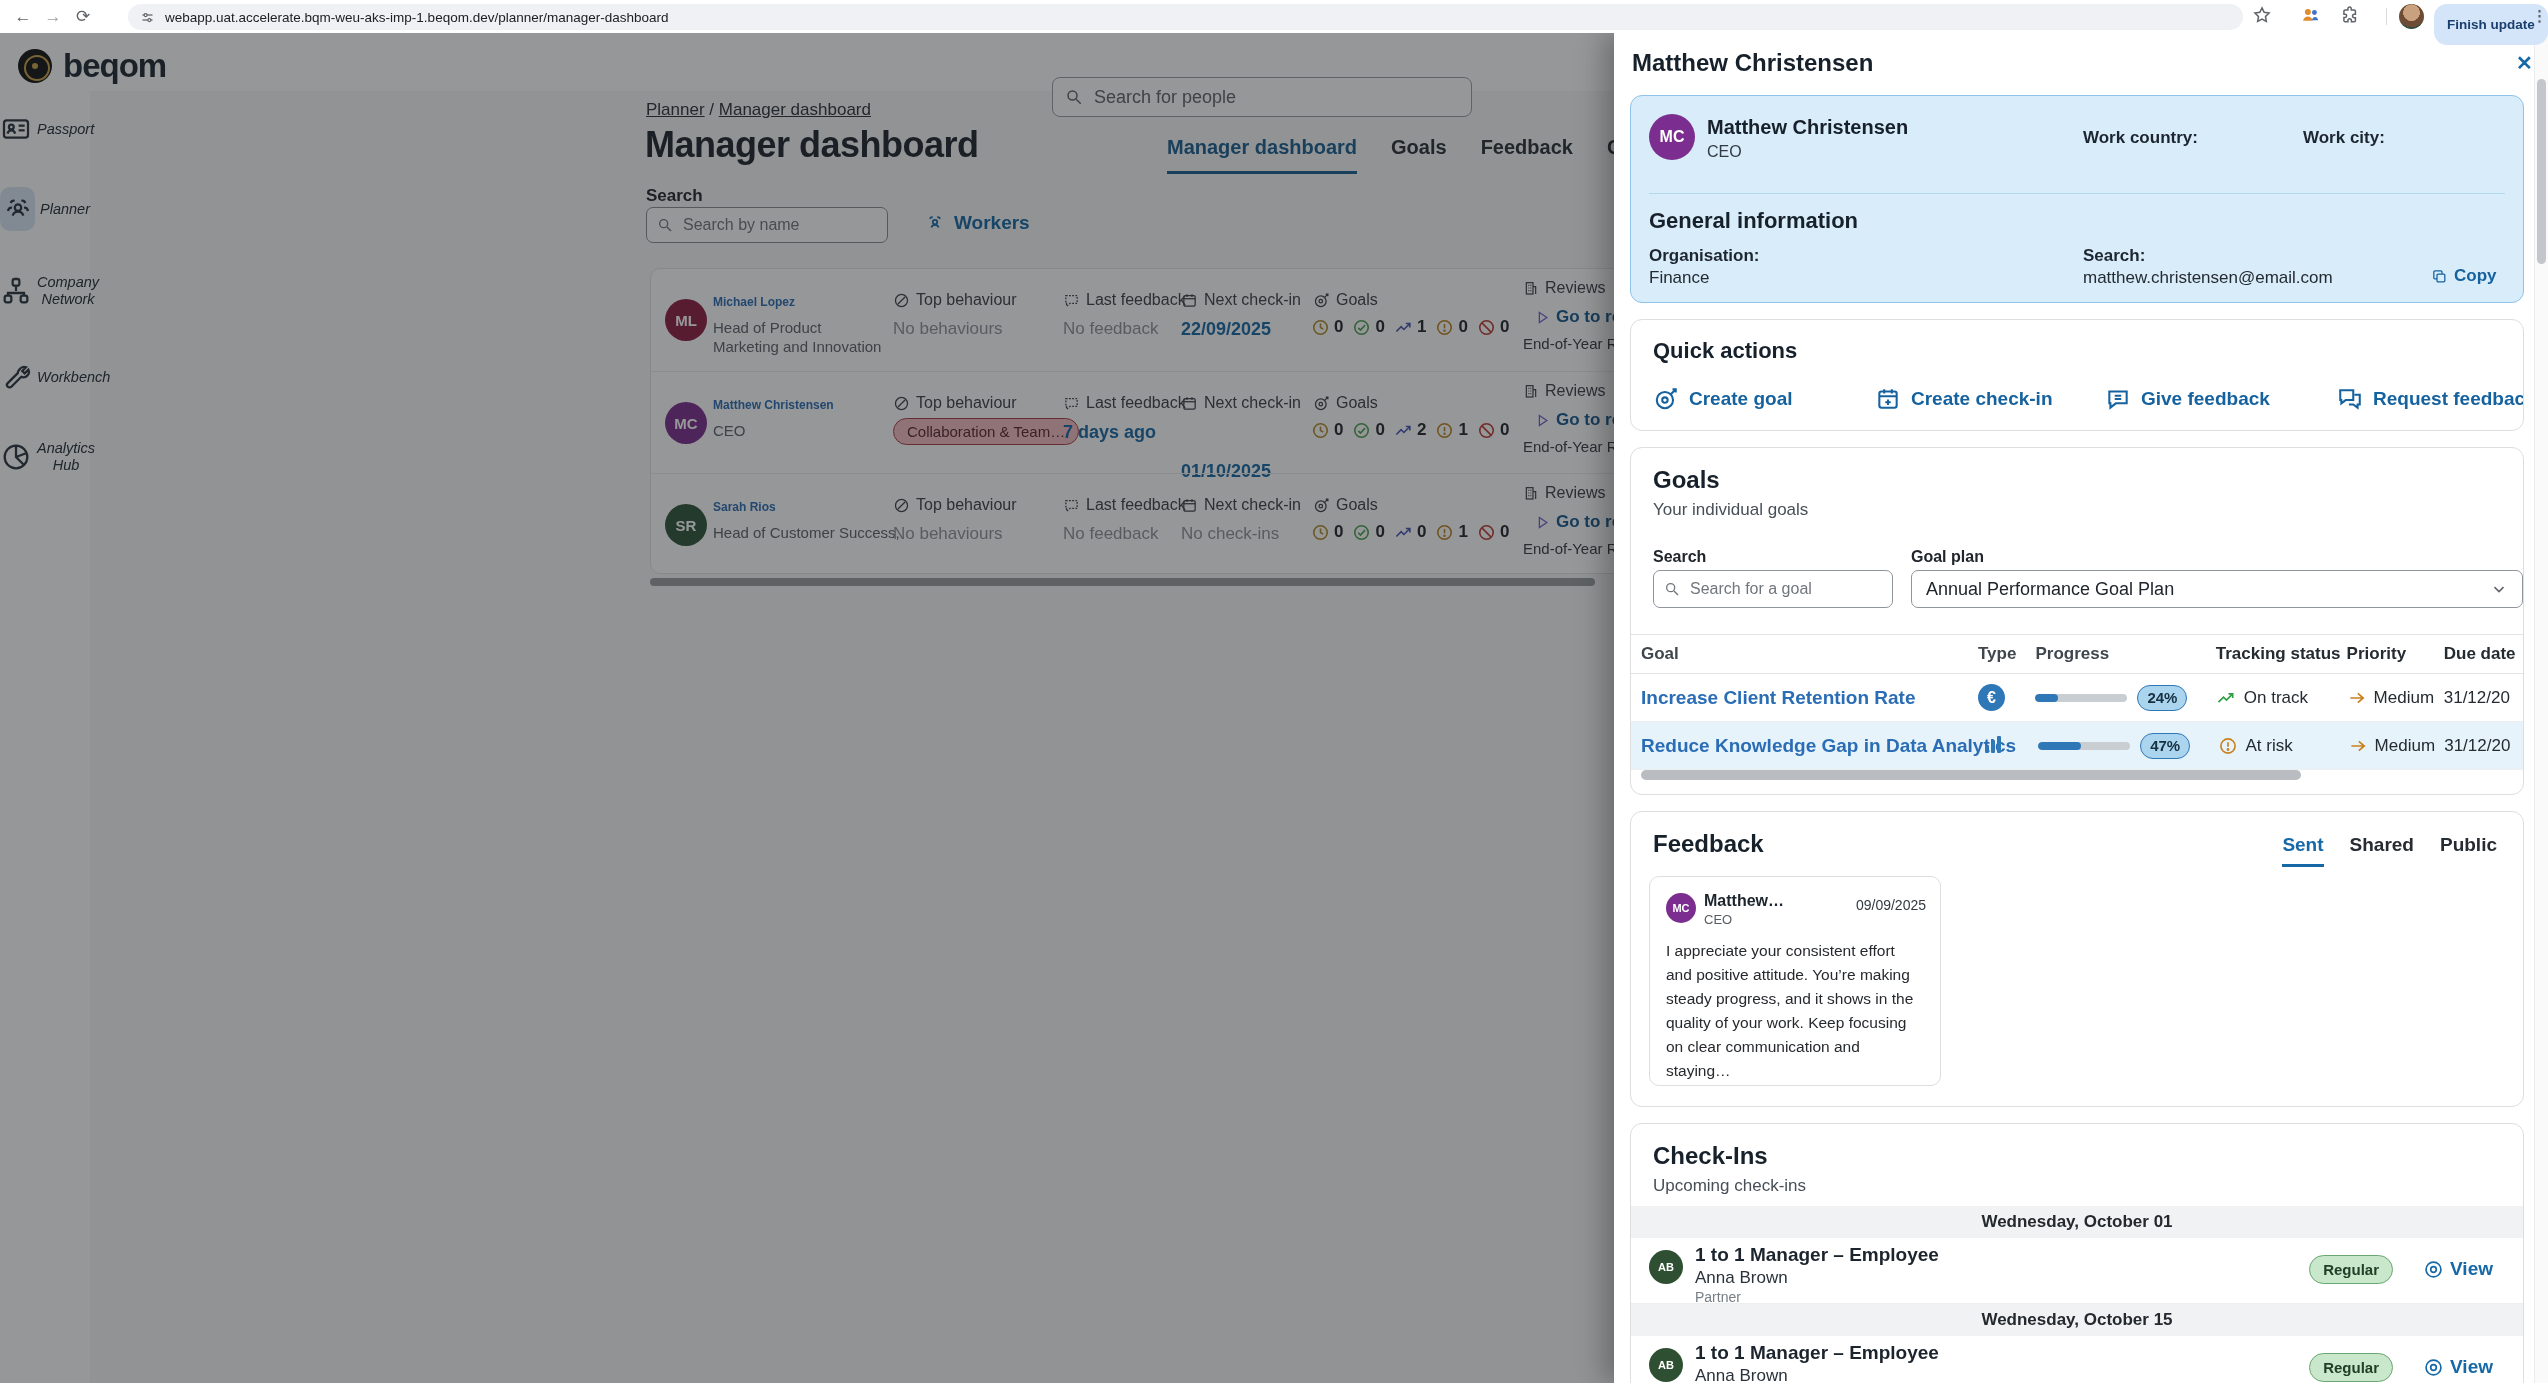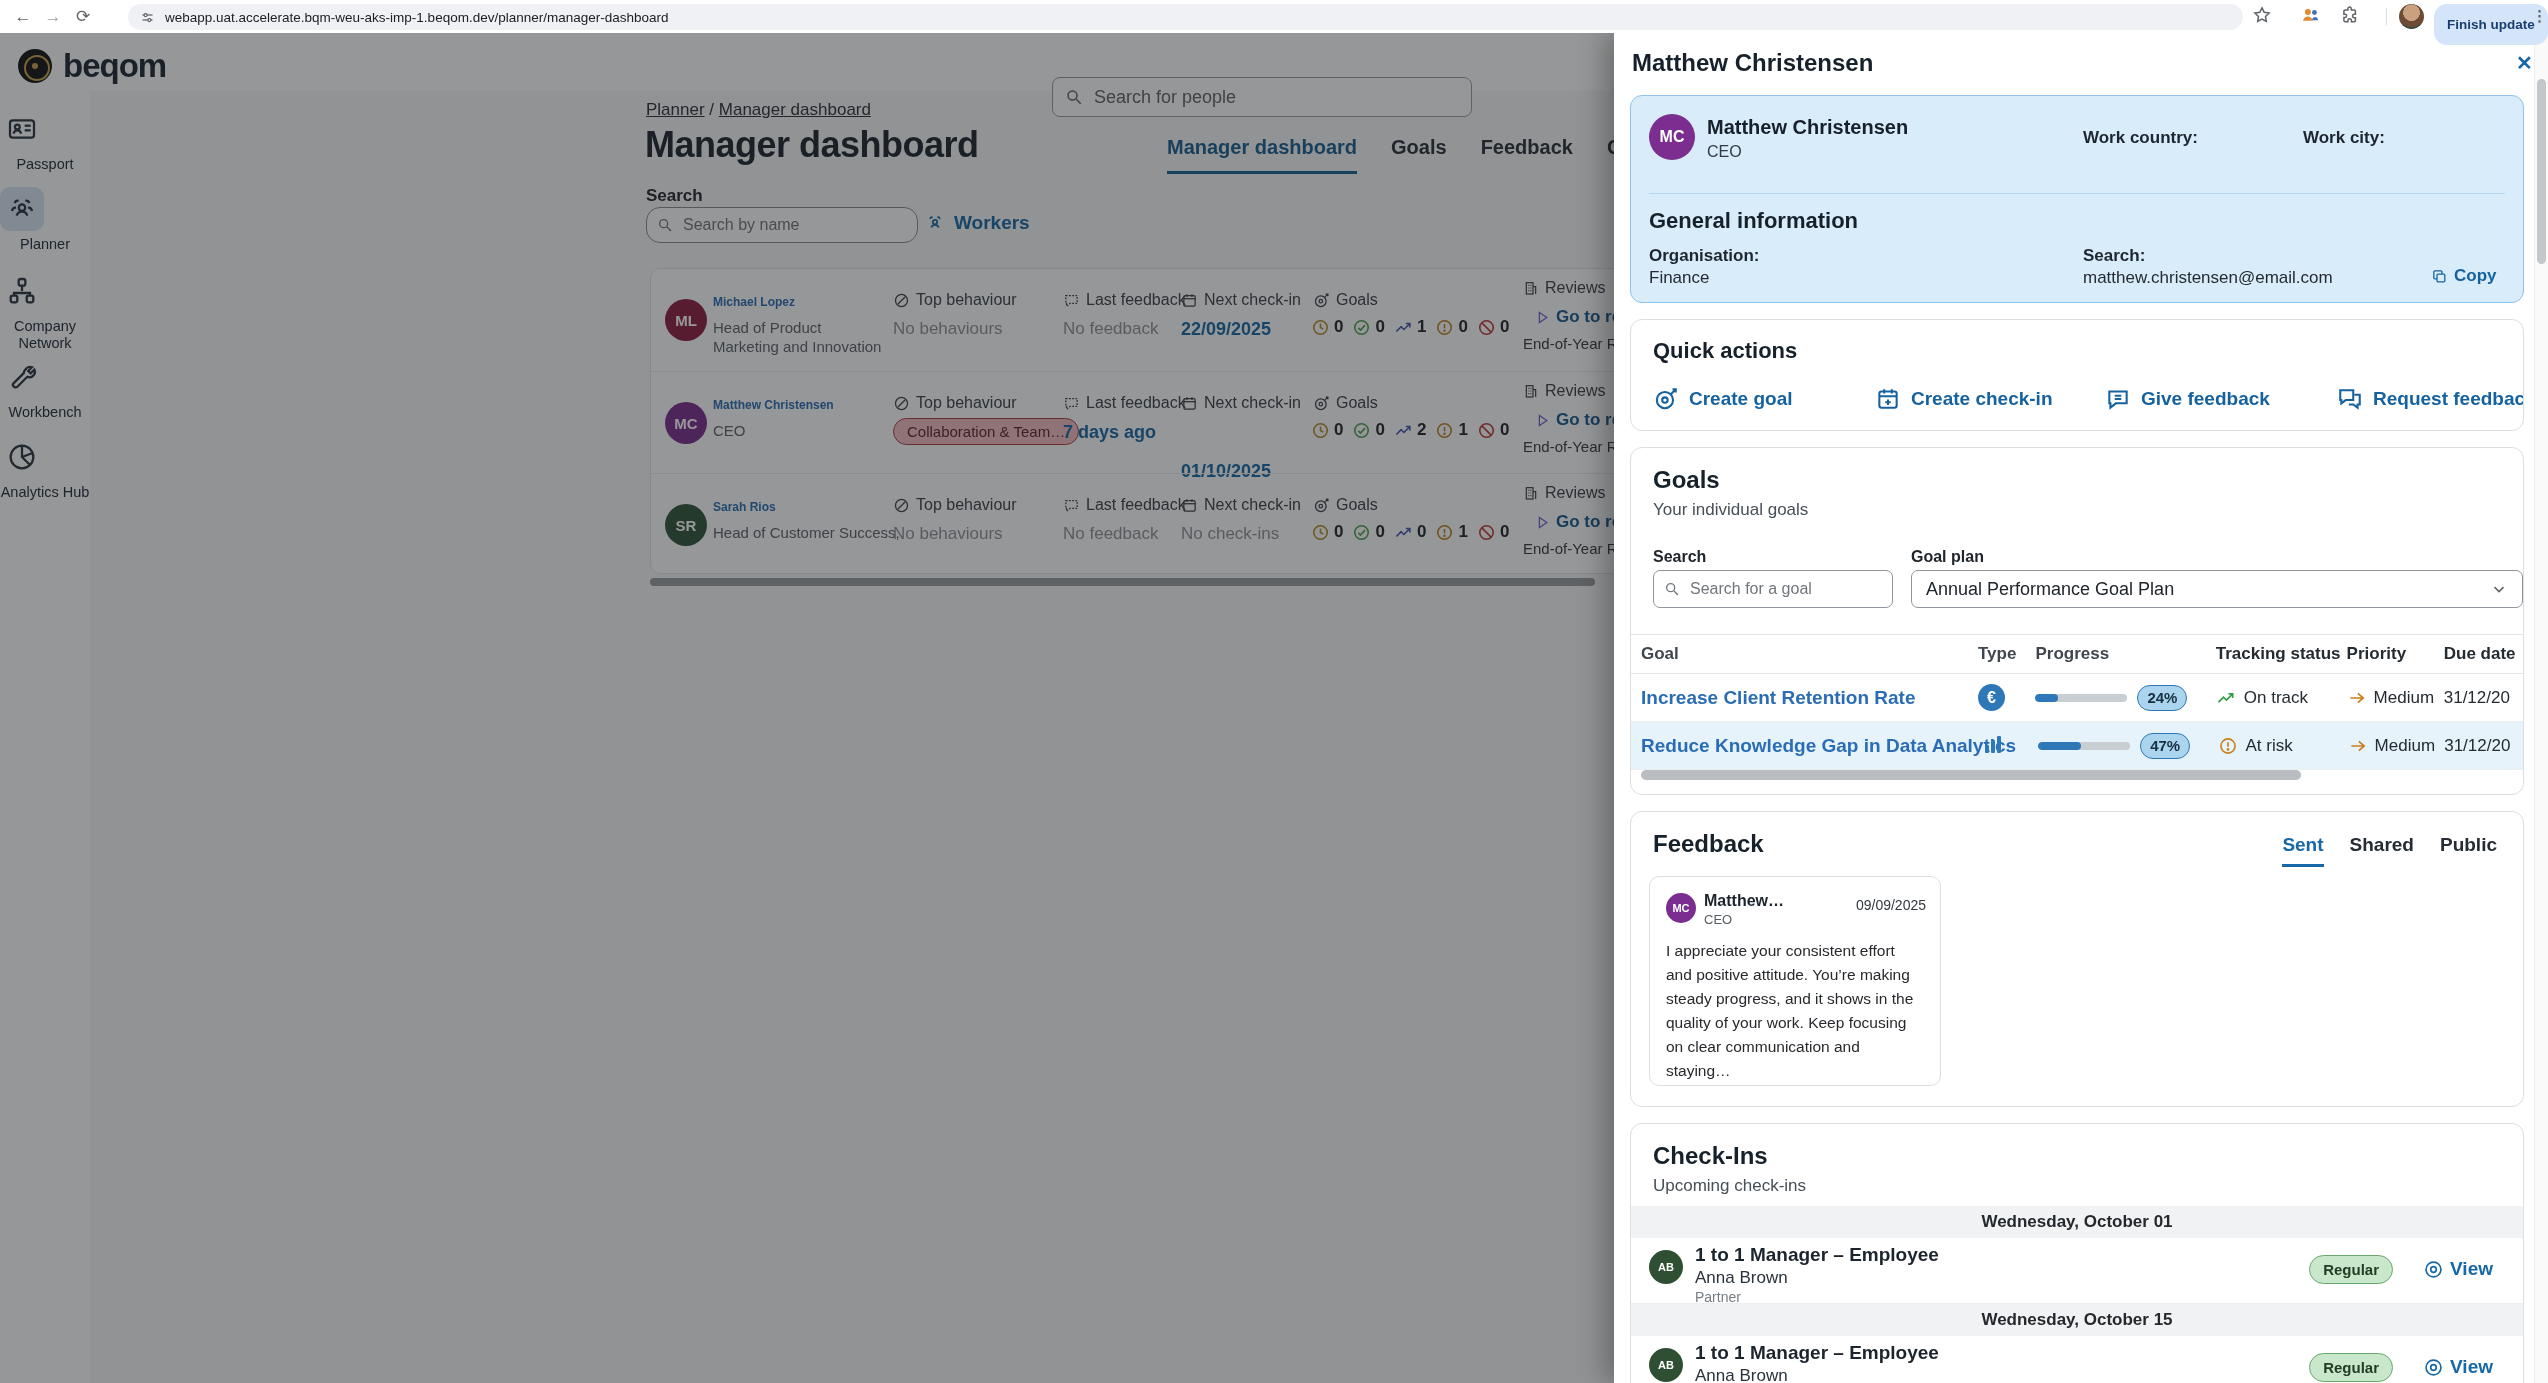--- a/index.html
+++ b/index.html
@@ -24,34 +24,34 @@
   #logo-mark{width:34px;height:34px;border-radius:50%;background:#121212;position:relative;}
   #logo-mark:before{content:"";position:absolute;left:6px;top:6px;width:22px;height:22px;border-radius:50%;border:2px solid #c8a24a;}
   #logo-mark:after{content:"";position:absolute;left:14px;top:14px;width:6px;height:6px;border-radius:50%;background:#c8a24a;}
   #wordmark{font-size:33px;font-weight:700;color:#1c2630;letter-spacing:-1px;}
   #people-search{position:absolute;left:1052px;top:44px;width:420px;height:40px;border:1px solid #9aa0a6;border-radius:8px;background:#fff;display:flex;align-items:center;padding:0 12px;gap:9px;}
   #people-search input{border:none;outline:none;font-size:18px;color:#3c4043;width:100%;background:transparent;}
   #people-search input::placeholder{color:#5f6368;}
 
   
   #sidebar{position:absolute;left:0;top:91px;width:90px;height:1292px;background:#ffffff;}
-  .side-item{position:absolute;left:0;width:90px;display:flex;flex-direction:column;gap:5px;color:#212d39;}
+  .side-item{position:absolute;left:0;width:90px;display:flex;flex-direction:row;align-items:center;gap:5px;color:#212d39;font-style:italic;}
   .side-item .iconbox{width:44px;height:44px;border-radius:10px;display:flex;align-items:center;justify-content:center;}
   .side-item.active .iconbox{background:#d9e7f4;}
   .side-item .lbl{font-size:14.5px;font-weight:500;text-align:center;line-height:1.15;}
 
   
   .crumb{font-size:17px;color:#2a313a;}
   .crumb a{color:#2a313a;text-decoration:underline;}
   #page-title{position:absolute;left:645px;top:124px;font-size:36px;font-weight:800;color:#1b232d;letter-spacing:-0.5px;}
   #tabs{position:absolute;left:1167px;top:136px;display:flex;gap:34px;}
   .tab{font-size:20px;font-weight:600;color:#272f38;padding-bottom:12px;white-space:nowrap;}
   .tab.active{color:#175d90;border-bottom:3px solid #175d90;}
   #search-label{position:absolute;left:646px;top:186px;font-size:17px;font-weight:700;color:#20262c;}
-  #name-search{position:absolute;left:646px;top:207px;width:272px;height:36px;border:1px solid #878d94;border-radius:14px;background:#fff;display:flex;align-items:center;padding:0 10px;gap:8px;}
+  #name-search{position:absolute;left:646px;top:207px;width:242px;height:36px;border:1px solid #878d94;border-radius:7px;background:#fff;display:flex;align-items:center;padding:0 10px;gap:8px;}
   #name-search input{border:none;outline:none;font-size:16px;width:100%;background:transparent;color:#3c4043;}
   #name-search input::placeholder{color:#70767c;}
   #workers-link{position:absolute;left:924px;top:212px;display:flex;align-items:center;gap:8px;color:#1668a7;font-size:19px;font-weight:700;}
 
   #workers-card{position:absolute;left:650px;top:268px;width:980px;height:306px;background:#ffffff;border:1px solid #e2e4e6;border-radius:10px;}
   .wrow{position:absolute;left:0;width:980px;height:102px;}
   .wrow + .wrow{border-top:1px solid #ebedef;}
   .avatar{border-radius:50%;color:#fff;display:flex;align-items:center;justify-content:center;font-weight:700;}
   .w-avatar{position:absolute;left:14px;top:30px;width:42px;height:42px;font-size:15px;}
   .w-name{position:absolute;left:62px;top:26px;font-size:12px;font-weight:700;color:#2a6db5;white-space:nowrap;}

